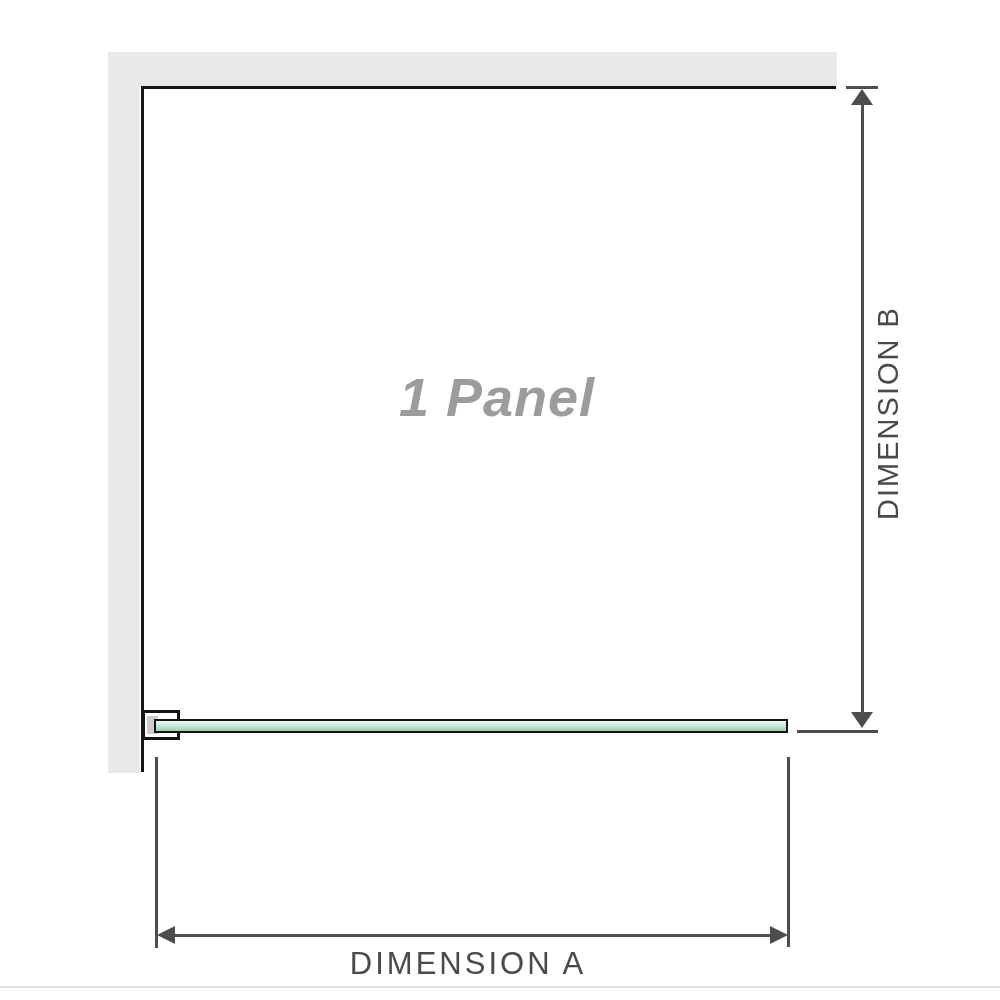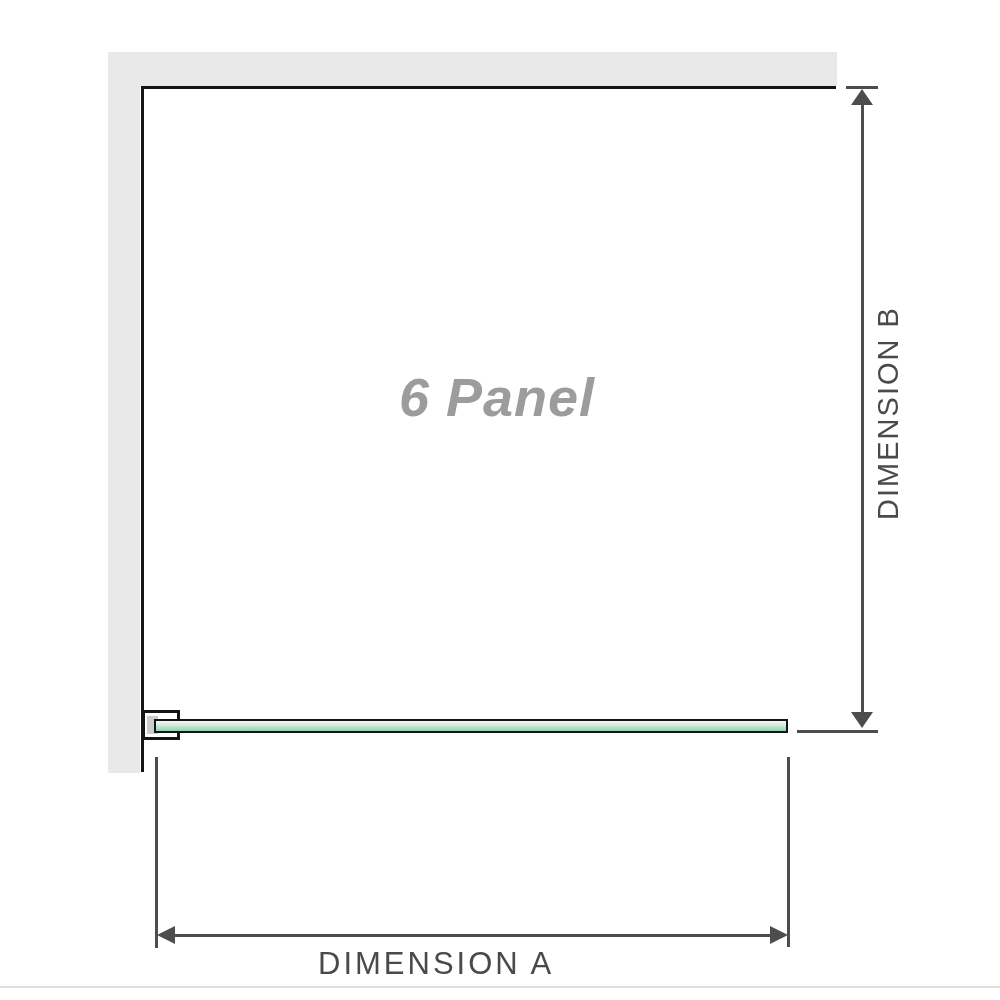--- a/index.html
+++ b/index.html
@@ -22,20 +22,21 @@
   .tri.left  { border-top: 9px solid transparent; border-bottom: 9px solid transparent; border-right: 18px solid var(--dimension-line); }
   .tri.right { border-top: 9px solid transparent; border-bottom: 9px solid transparent; border-left: 18px solid var(--dimension-line); }
   .dim-label {
     color: var(--dimension-text);
     font-weight: 300;
     white-space: nowrap;
   }
   #dim-a-label {
     left: 318px; top: 946px; width: 300px;
     font-size: 31px; letter-spacing: 3px;
+    text-align: center;
   }
   #dim-b-label {
     left: 768px; top: 397px; width: 240px; height: 32px;
     font-size: 29px; letter-spacing: 2px;
     text-align: center; line-height: 32px;
     transform: rotate(-90deg);
   }
   #panel-label {
     left: 297px; top: 365px; width: 400px; height: 64px;
     color: var(--panel-text);
@@ -71,21 +72,21 @@
 <body>
 
 <div id="canvas">
 
   <div class="abs wall" style="left:108px; top:52px; width:729px; height:34px;"></div>
   <div class="abs wall" style="left:108px; top:52px; width:32px; height:721px;"></div>
 
   <div class="abs edge" style="left:141px; top:86px; width:695px; height:3px;"></div>
   <div class="abs edge" style="left:141px; top:86px; width:3px; height:686px;"></div>
 
-  <div class="abs" id="panel-label">6 Panel</div>
+  <div class="abs" id="panel-label">1 Panel</div>
 
   <div class="abs" id="bracket">
     <div class="abs" id="bracket-shadow"></div>
   </div>
 
   <div class="abs" id="glass"></div>
 
   <div class="abs dline" style="left:846px; top:86px; width:32px; height:3px;"></div>
   <div class="abs dline" style="left:797px; top:730px; width:81px; height:3px;"></div>
   <div class="abs dline" style="left:861px; top:100px; width:3px; height:616px;"></div>

